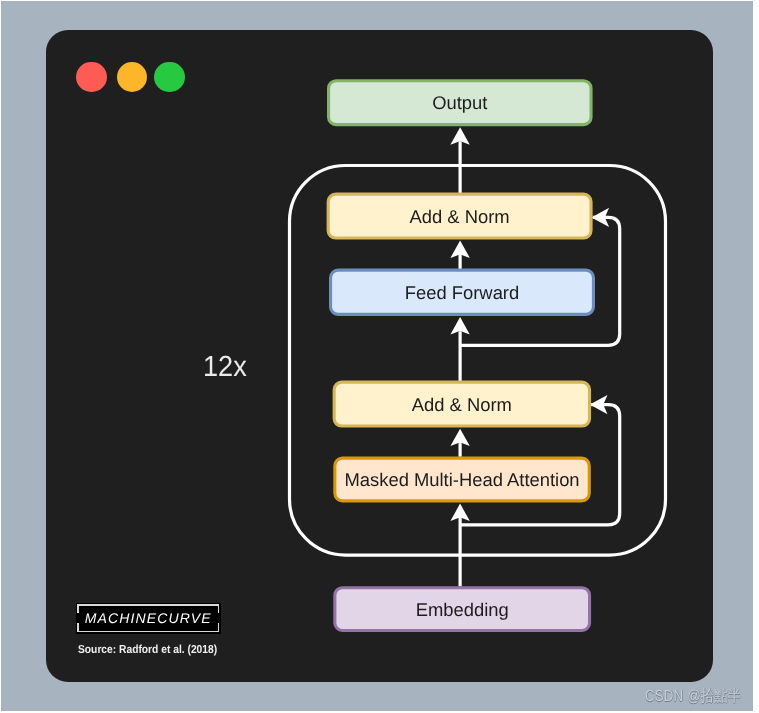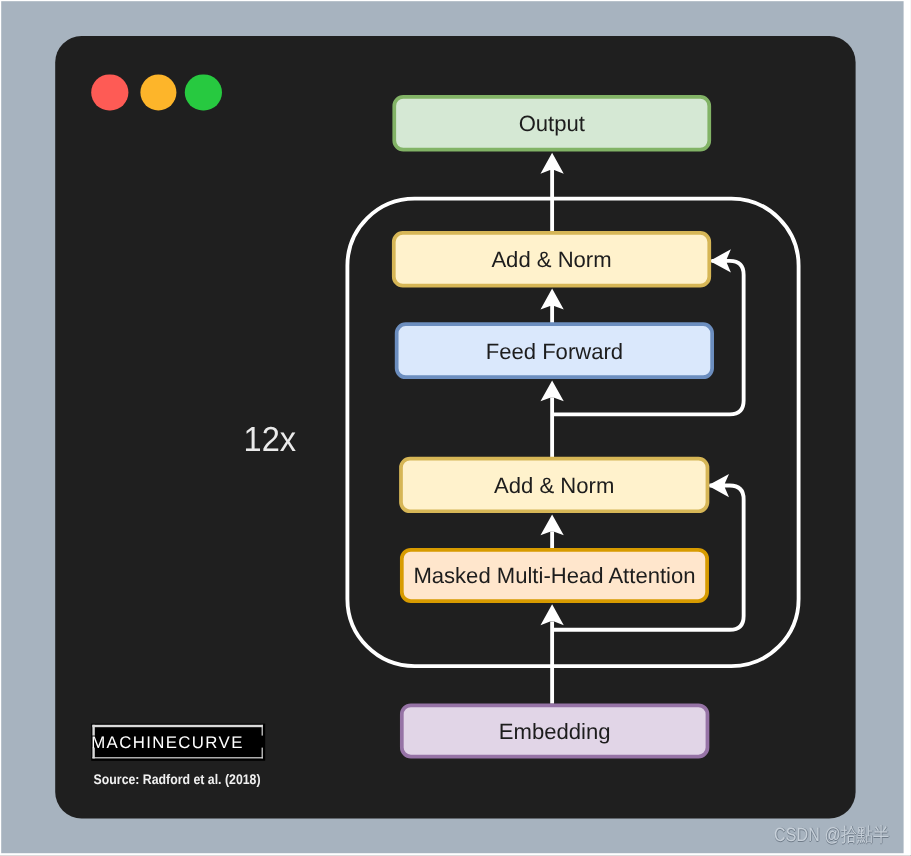--- a/index.html
+++ b/index.html
@@ -11,22 +11,22 @@
   #dot-red{left:29.7px;top:31.5px;background:#fe5b55;width:30.5px;height:30.5px;}
   #dot-yellow{left:70.4px;top:31.5px;background:#fdb52a;width:30.5px;height:30.5px;}
   #dot-green{left:107.9px;top:31.5px;background:#27c940;width:30.5px;height:30.5px;}
   #diagram{position:absolute;left:0;top:0;width:759px;height:713px;pointer-events:none;}
   #logo{position:absolute;left:75px;top:601.6px;width:144.5px;height:31.5px;background:#000000;}
   #logo .hbar{position:absolute;left:1.2px;right:1.2px;height:1.7px;background:#d9d9d9;}
   #logo .hbar.t{top:1.8px;} #logo .hbar.b{bottom:1.8px;}
   #logo .vstub{position:absolute;width:1.7px;height:9px;background:#d9d9d9;}
   #logo .vstub.lt{left:1.2px;top:1.8px;} #logo .vstub.lb{left:1.2px;bottom:1.8px;}
   #logo .vstub.rt{right:1.2px;top:1.8px;} #logo .vstub.rb{right:1.2px;bottom:1.8px;}
-  #logo span{-webkit-font-smoothing:antialiased;position:absolute;left:0;right:0;top:50%;transform:translateY(-50%);
-             color:#ffffff;font-size:14px;letter-spacing:1.15px;font-family:"Liberation Sans",sans-serif;}
+  #logo span{-webkit-font-smoothing:antialiased;position:absolute;left:0;right:0;top:50%;transform:translateY(-50%);text-align:center;
+             color:#ffffff;font-size:14px;letter-spacing:1.15px;font-family:"Liberation Sans",sans-serif;font-style:italic;}
   #source{position:absolute;left:77px;top:642px;font-size:11.6px;font-weight:bold;color:#f0f0f0;transform:scaleX(0.885);transform-origin:0 50%;}
   #watermark{position:absolute;left:644px;top:685px;font-size:16px;color:#c7d0d9;white-space:nowrap;letter-spacing:0.2px;
              text-shadow:0 1px 0 #707c89, 1px 0 0 #7d8996;
              transform:scaleX(0.83);transform-origin:0 0;}
   .blabel{font-size:18.4px;fill:#1d1d1d;font-family:"Liberation Sans",sans-serif;}
   .rep{font-size:29px;fill:#eaeaea;font-family:"Liberation Sans",sans-serif;}
 </style>
 </head>
 <body>
 

